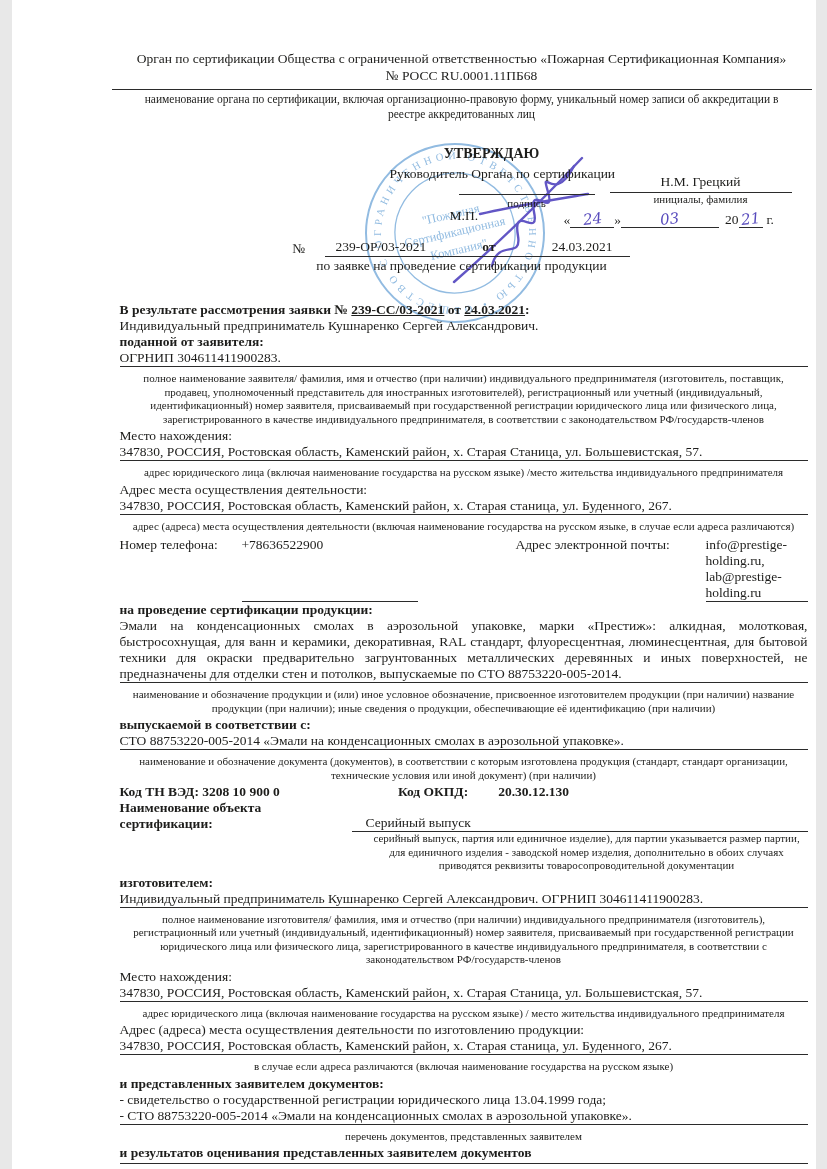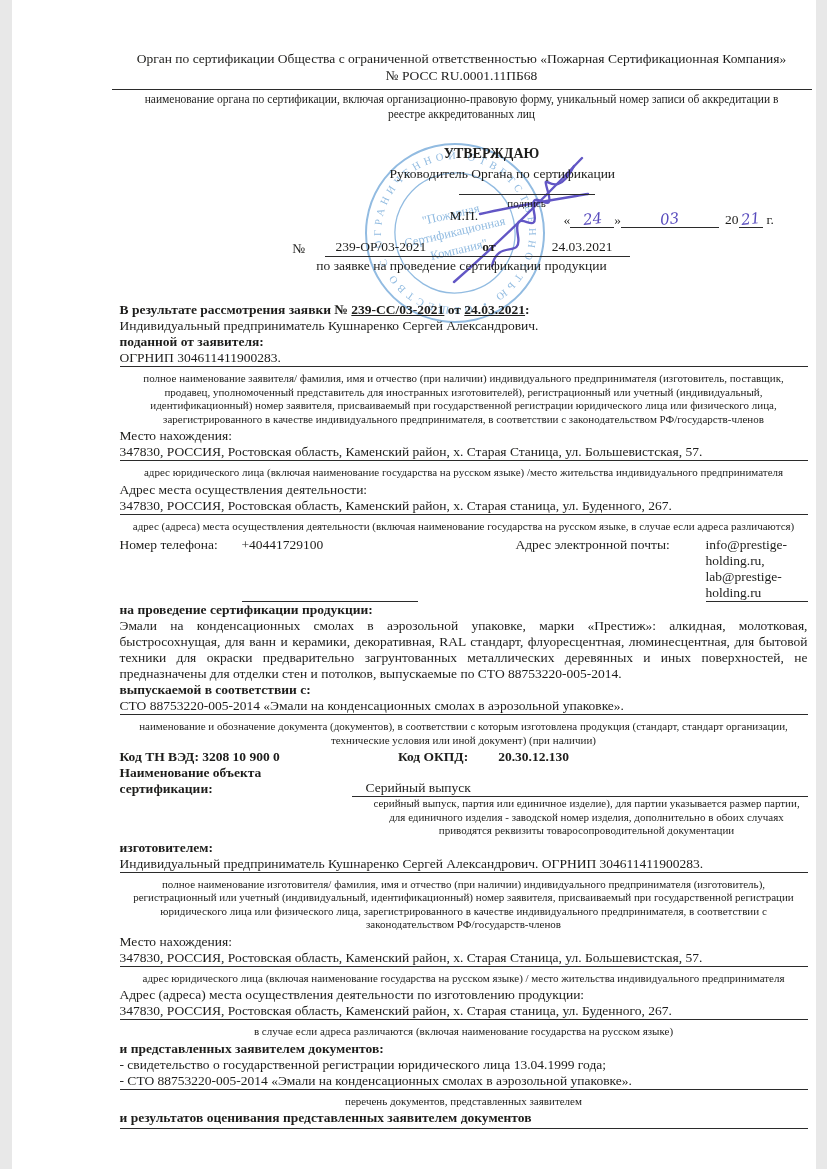--- a/index.html
+++ b/index.html
@@ -103,20 +103,24 @@
       <path d="M138,18 C118,58 104,16 112,44 C120,72 92,34 98,64 C104,92 76,54 82,88 C86,112 62,90 56,118"></path>
       <path d="M146,10 C112,46 66,92 18,134"></path>
       <path d="M44,66 C78,58 116,52 152,46"></path>
     </g>
   </svg>
 
   <div class="abs approve-label">УТВЕРЖДАЮ</div>
   <div class="abs approver-role">Руководитель Органа по сертификации</div>
   <div class="abs sign-line"></div>
   <div class="abs sign-cap">подпись</div>
+  <div class="abs name-box">
+    <div class="name-val">Н.М. Грецкий</div>
+    <div class="name-cap">инициалы, фамилия</div>
+  </div>
   <div class="abs seal-mp">М.П.</div>
   <div class="abs date-row">
     <span>«</span>
     <span class="dcell d-day"><span class="ink">24</span></span>
     <span>»</span>
     <span class="dcell d-month"><span class="ink">03</span></span>
     <span style="margin-left:6px">20</span>
     <span class="dcell d-year"><span class="ink">21</span></span>
     <span style="margin-left:4px">г.</span>
   </div>
@@ -147,31 +151,32 @@
     <div class="p">Место нахождения:</div>
     <div class="p">347830, РОССИЯ, Ростовская область, Каменский район, х. Старая Станица, ул. Большевистская, 57.</div>
     <div class="note">адрес юридического лица (включая наименование государства на русском языке) /место жительства индивидуального предпринимателя</div>
     <div class="p">Адрес места осуществления деятельности:</div>
     <div class="p">347830, РОССИЯ, Ростовская область, Каменский район, х. Старая станица, ул. Буденного, 267.</div>
     <div class="note">адрес (адреса) места осуществления деятельности (включая наименование государства на русском языке, в случае если адреса различаются)</div>
 
     <div class="row-phone">
       <div class="rp-l1">Номер телефона:</div>
       <div class="rp-val">
-        <span>+40441729100</span>
+        <span>+78636522900</span>
       </div>
       <div class="rp-l2">Адрес электронной почты:</div>
       <div class="rp-email">
         <div>info@prestige-holding.ru,</div>
         <div>lab@prestige-holding.ru</div>
       </div>
     </div>
 
     <div class="p b">на проведение сертификации продукции:</div>
     <div class="p just">Эмали на конденсационных смолах в аэрозольной упаковке, марки «Престиж»: алкидная, молотковая, быстросохнущая, для ванн и керамики, декоративная, RAL стандарт, флуоресцентная, люминесцентная, для бытовой техники для окраски предварительно загрунтованных металлических деревянных и иных поверхностей, не предназначены для отделки стен и потолков, выпускаемые по СТО 88753220-005-2014.</div>
+    <div class="note">наименование и обозначение продукции и (или) иное условное обозначение, присвоенное изготовителем продукции (при наличии) название продукции (при наличии); иные сведения о продукции, обеспечивающие её идентификацию (при наличии)</div>
     <div class="p b">выпускаемой в соответствии с:</div>
     <div class="p">СТО 88753220-005-2014 «Эмали на конденсационных смолах в аэрозольной упаковке».</div>
     <div class="note">наименование и обозначение документа (документов), в соответствии с которым изготовлена продукция (стандарт, стандарт организации, технические условия или иной документ) (при наличии)</div>
 
     <div class="row-codes">
       <span>Код ТН ВЭД: 3208 10 900 0</span>
       <span class="rc-okpd">Код ОКПД:</span>
       <span class="rc-val">20.30.12.130</span>
     </div>
 

